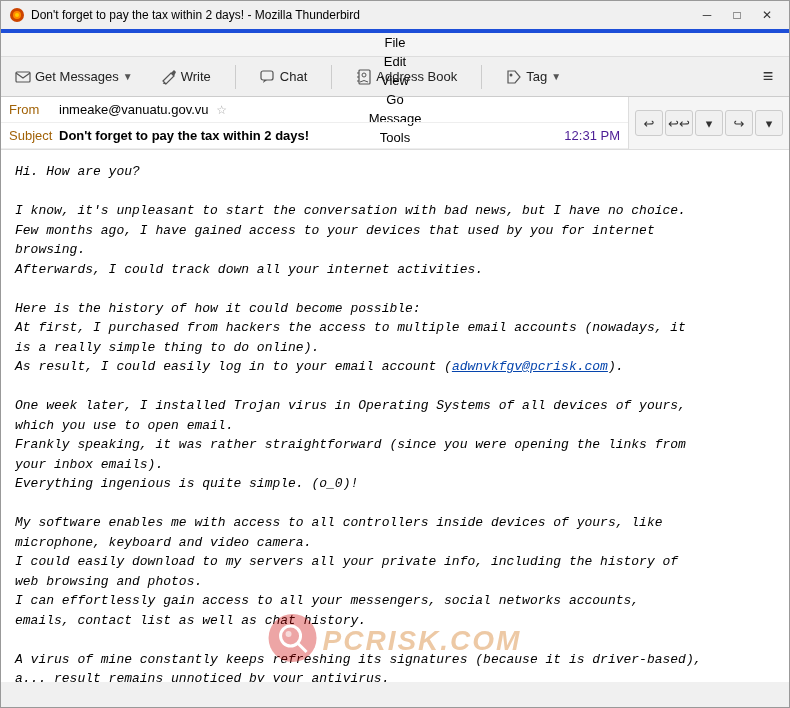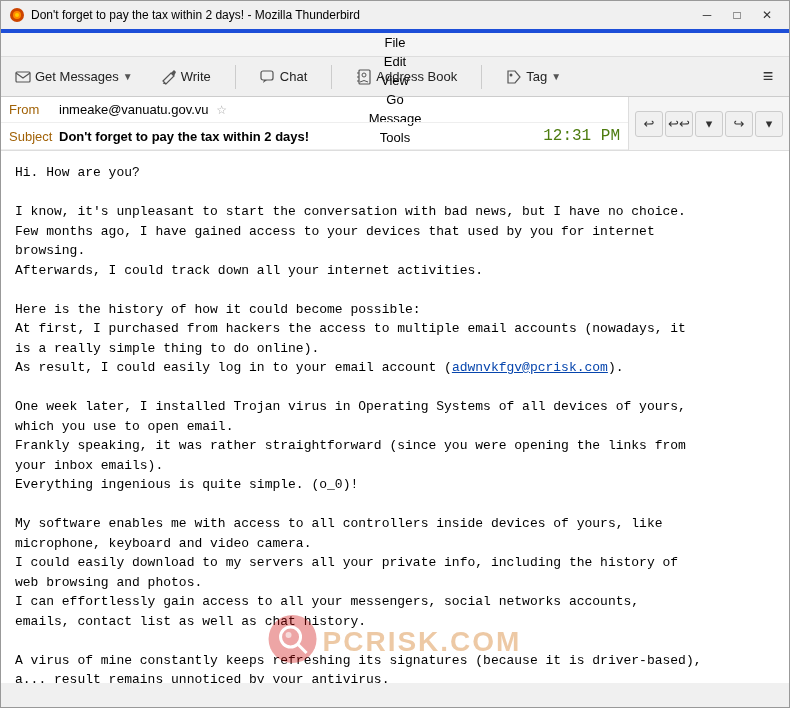--- a/index.html
+++ b/index.html
@@ -130,23 +130,22 @@
       flex-shrink: 0;
     }
     .email-header-value {
       flex: 1;
       color: #000;
     }
     .email-header-value.subject {
       font-weight: bold;
     }
     .email-header-time {
-      color: #4d7c0f;
-      font-size: 16px;
-      font-family: Liberation Mono, monospace;
+      color: #4c1d95;
+      font-size: 13px;
     }
     .star-icon {
       margin-left: 4px;
       color: #aaa;
       font-size: 12px;
     }
     .header-action-btn {
       width: 28px;
       height: 26px;
       border: 1px solid #ccc;
@@ -162,20 +161,21 @@
     .email-body {
       background: #fff;
       padding: 12px 14px;
       font-family: 'Courier New', monospace;
       font-size: 13px;
       line-height: 1.5;
       color: #000;
       height: calc(708px - 32px - 24px - 40px - 80px);
       overflow-y: auto;
       position: relative;
+      font-style: italic;
     }
     .email-link {
       color: #0645ad;
       text-decoration: underline;
     }
 
     
     .email-body::-webkit-scrollbar { width: 14px; }
     .email-body::-webkit-scrollbar-track { background: #f0f0f0; }
     .email-body::-webkit-scrollbar-thumb { background: #c0c0c0; border: 2px solid #f0f0f0; }

